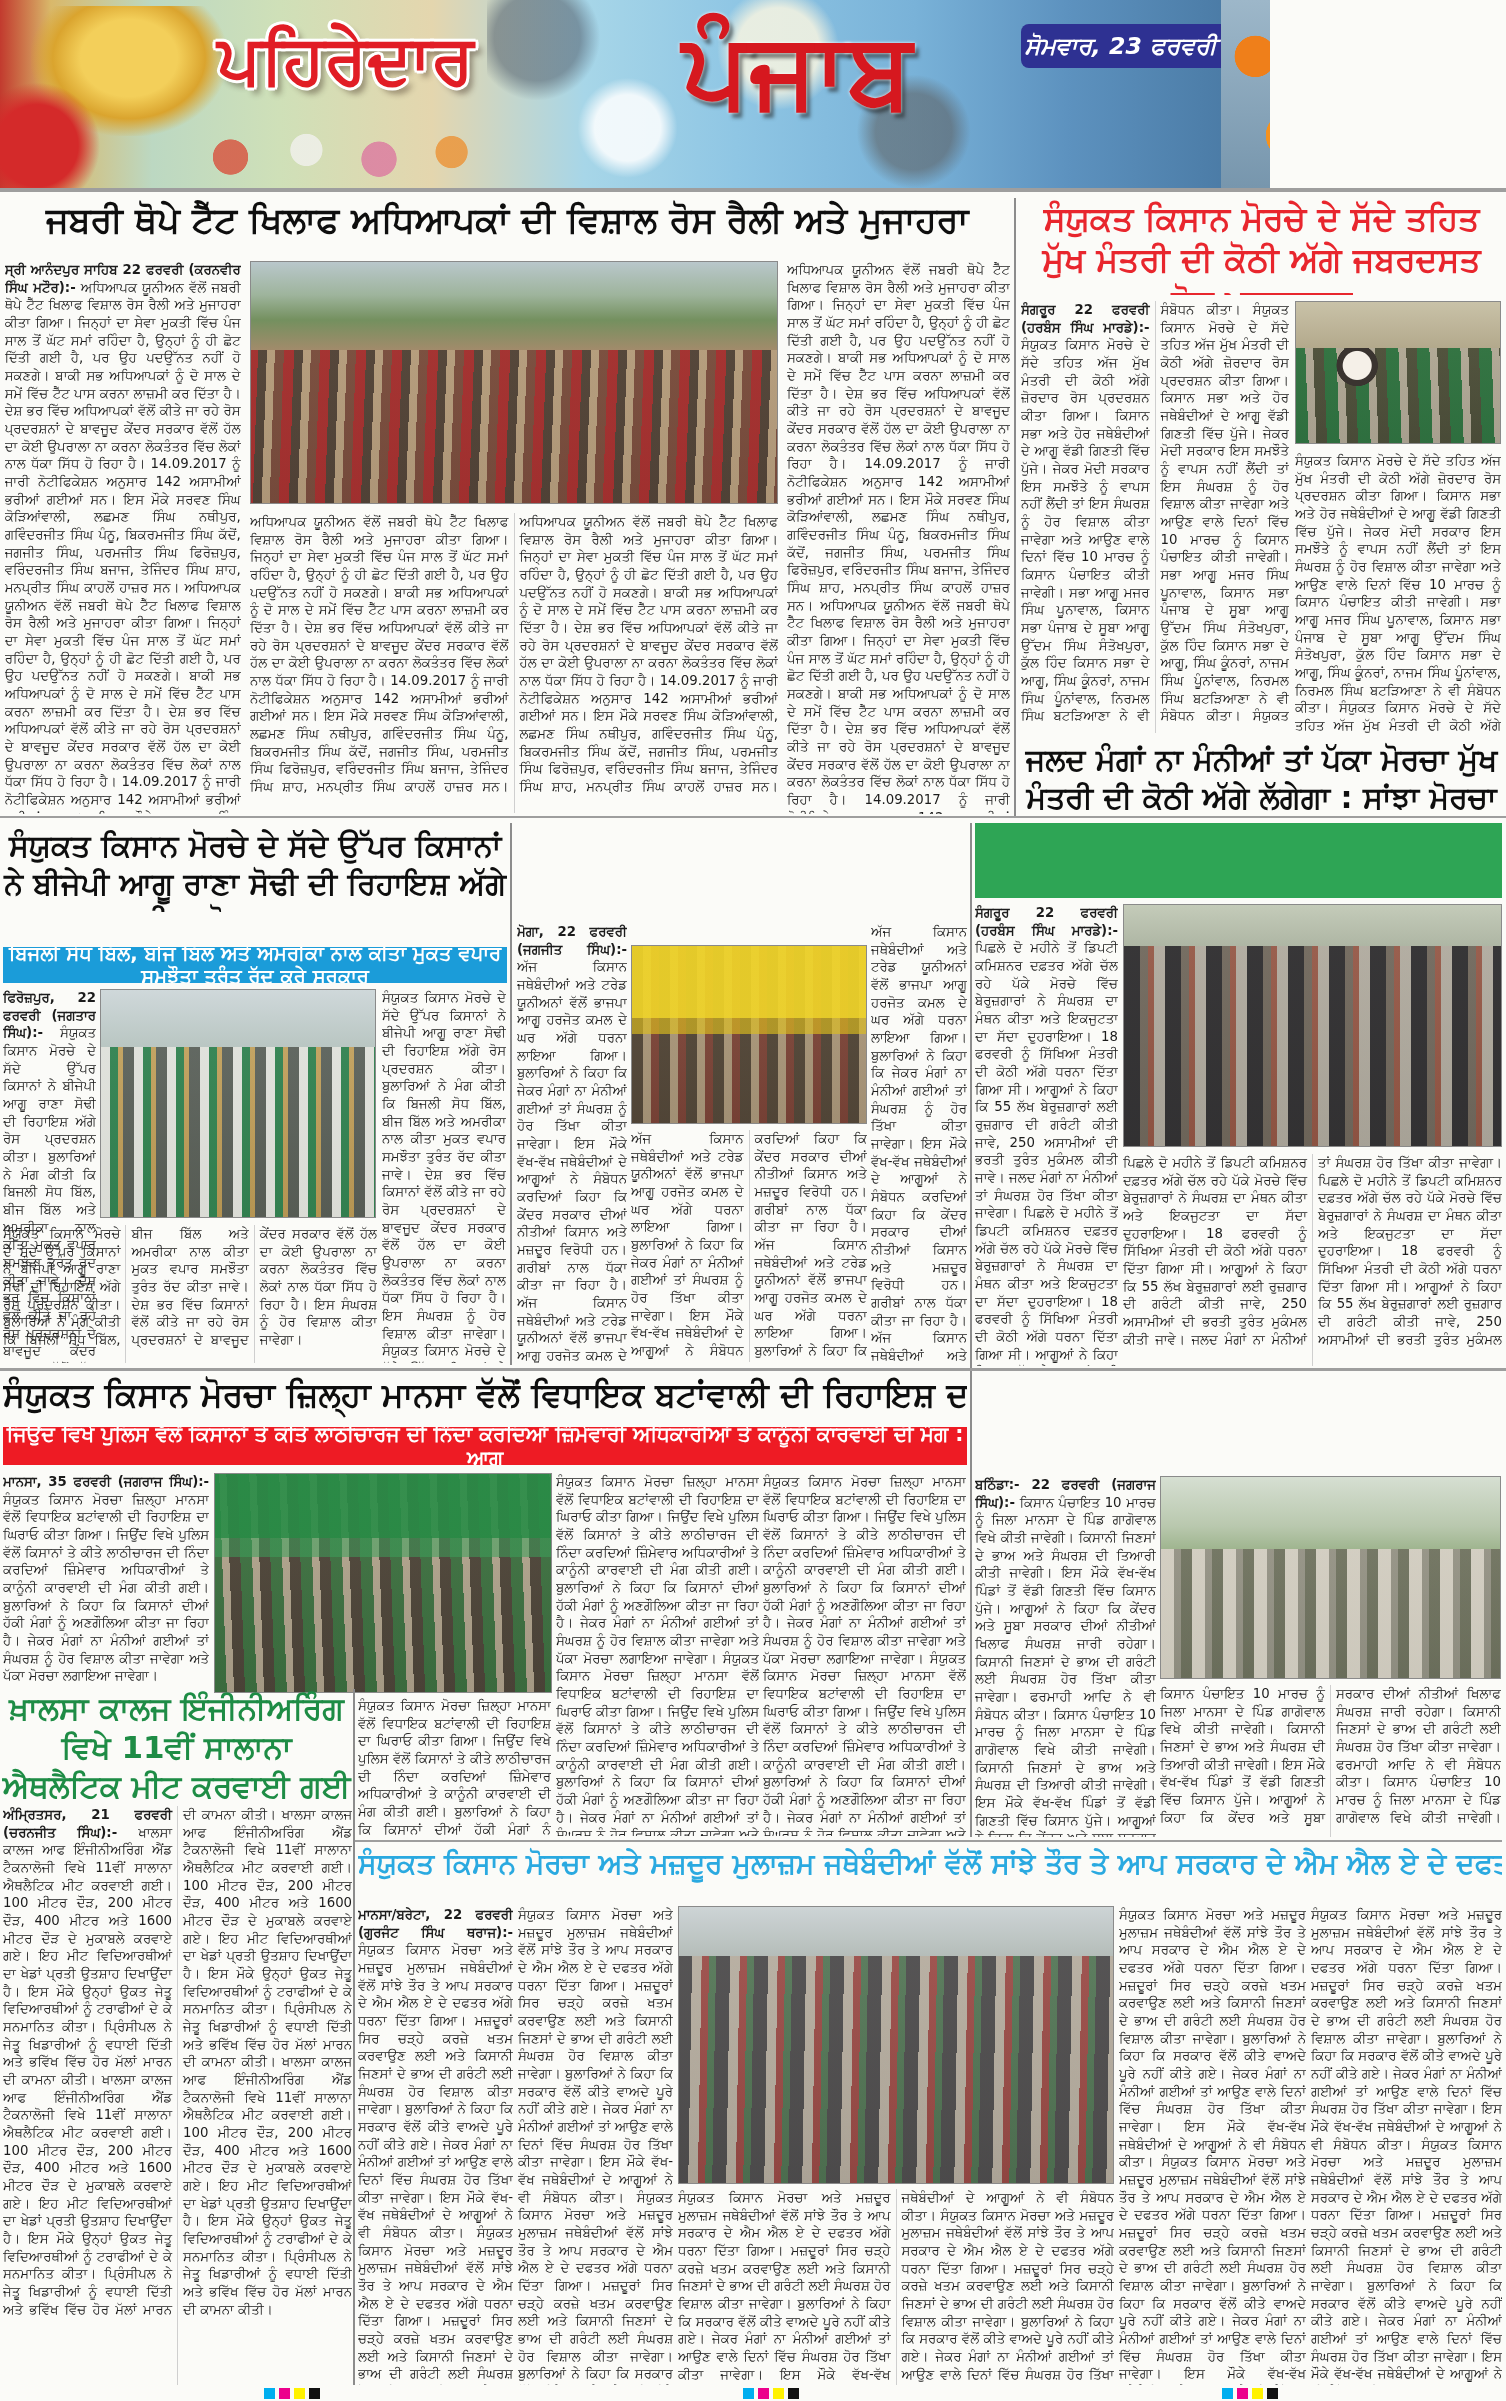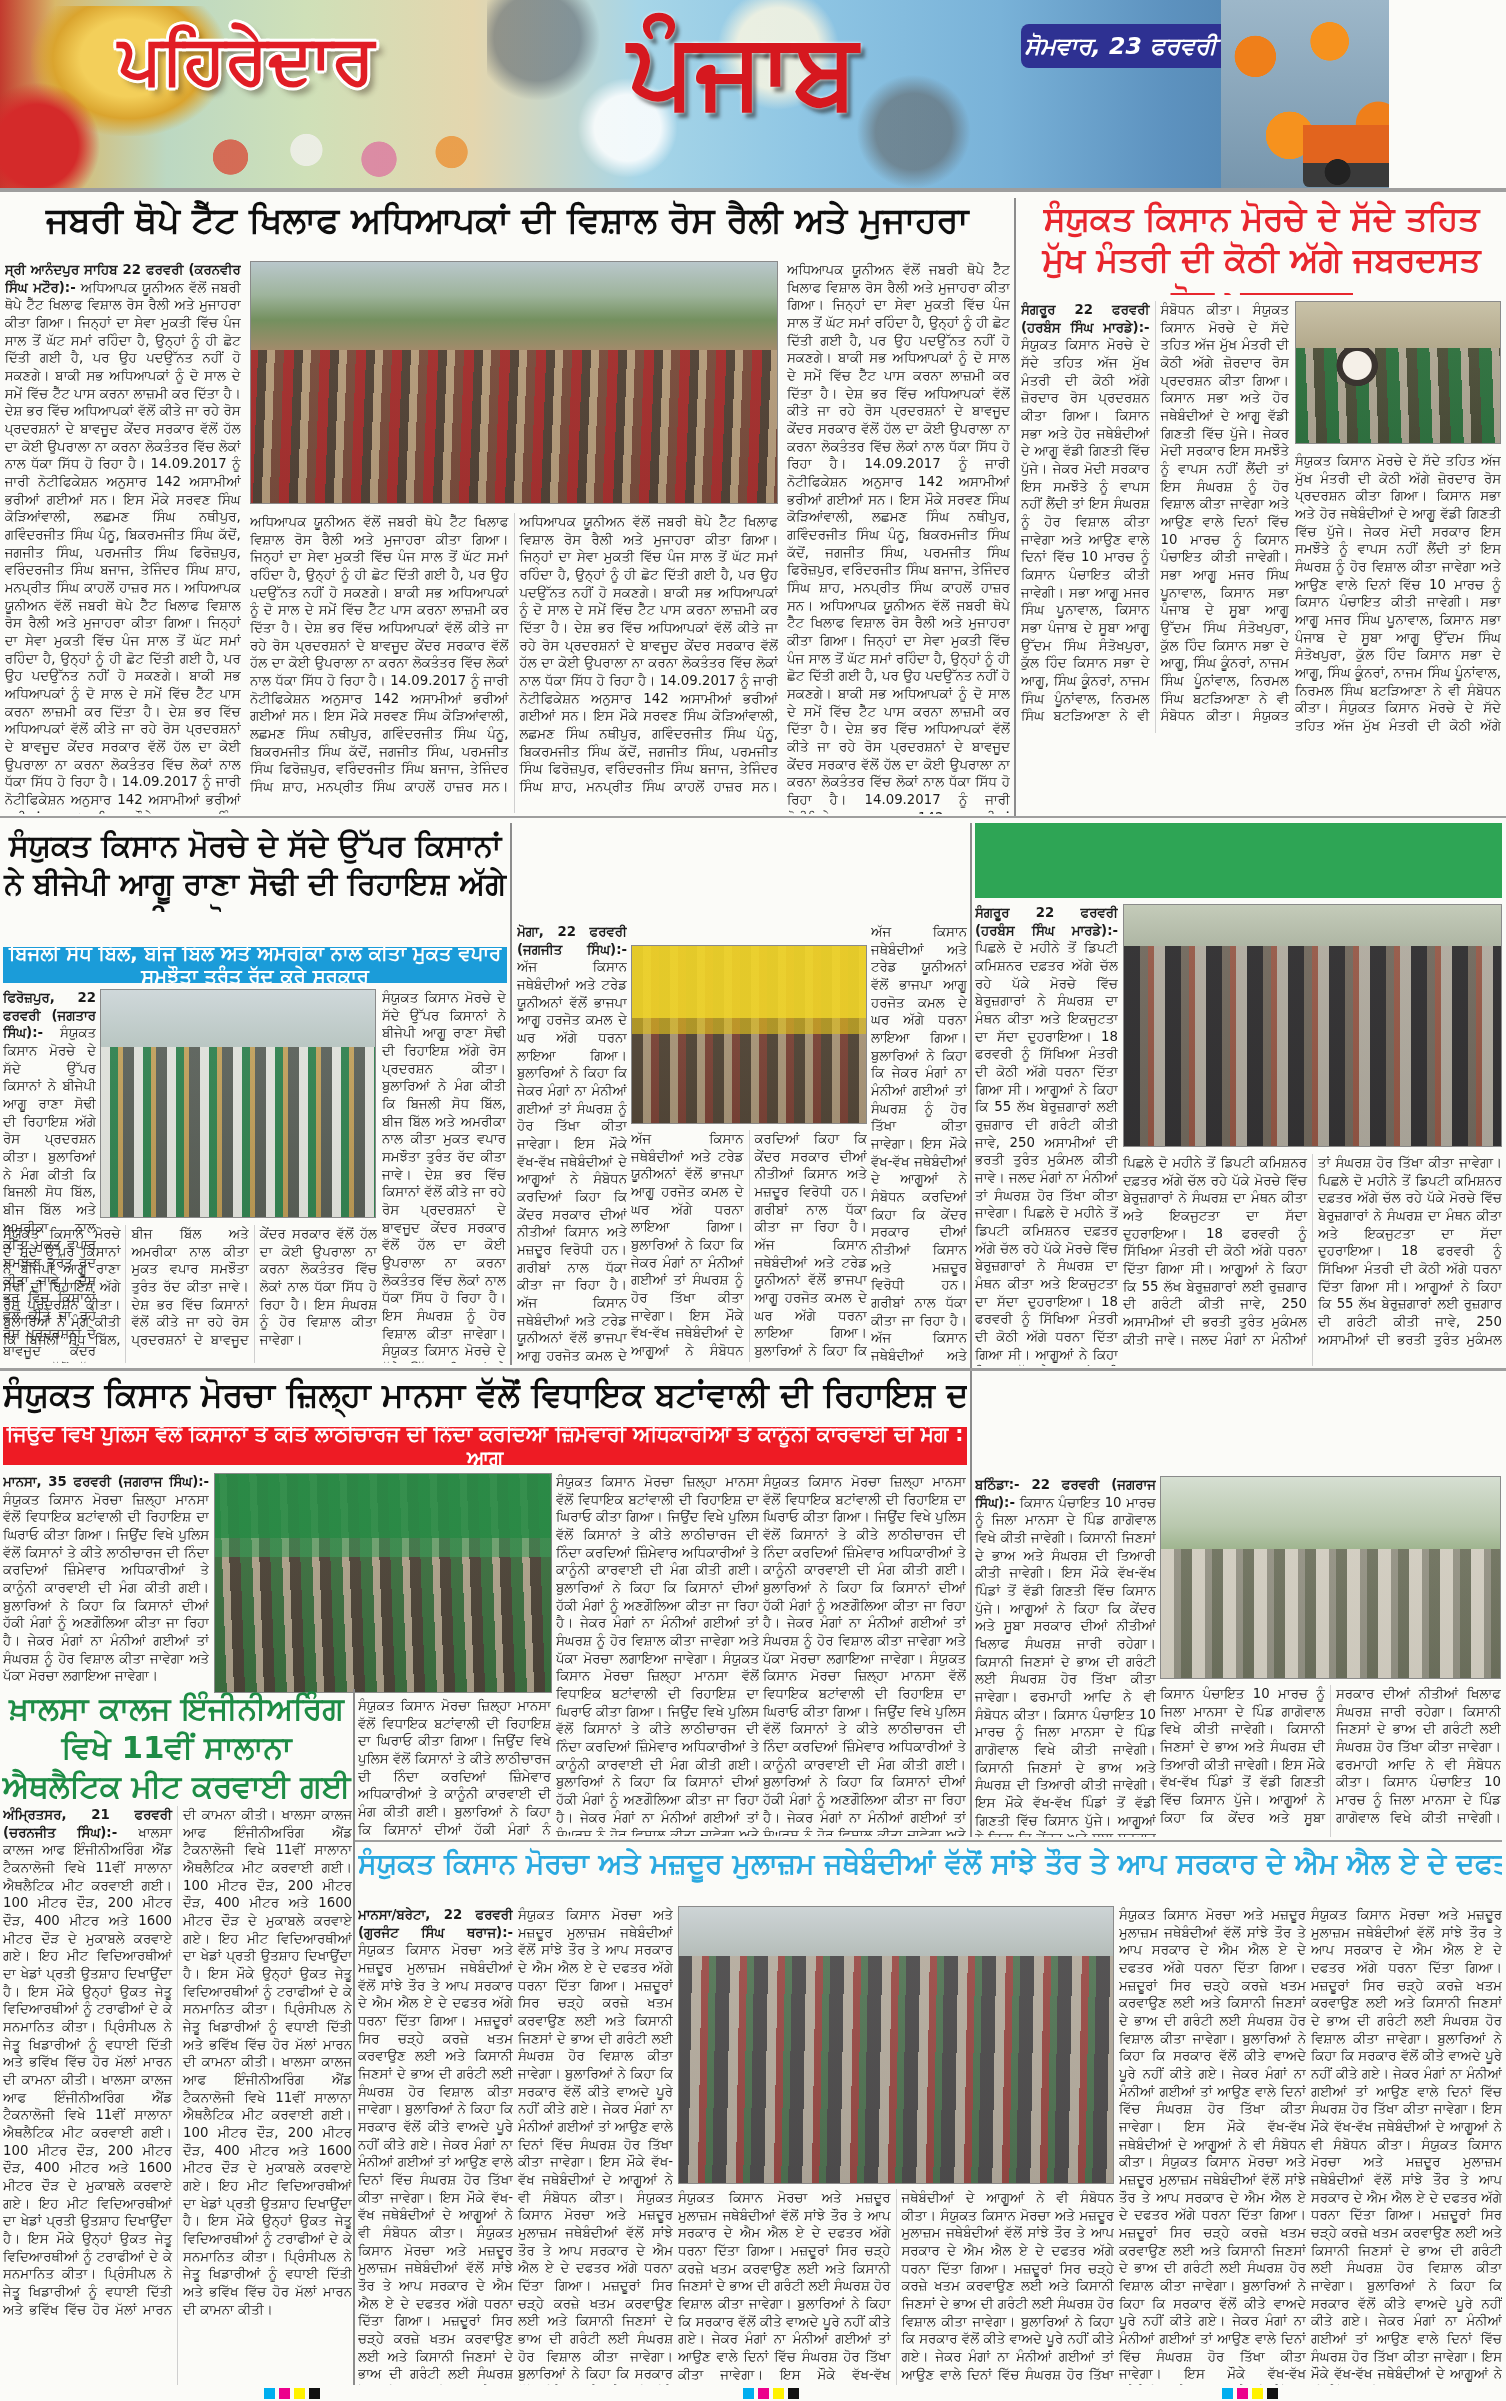--- a/index.html
+++ b/index.html
@@ -1,21 +1,21 @@
 <!DOCTYPE html>
 <html style="font-size:12.6px"><head>
 <meta charset="utf-8">
 <style>
   html,body{margin:0;padding:0;background:#d9d9d9;}
   #page{position:relative;width:1506px;height:2401px;background:#fbfbf8;overflow:hidden;
         font-family:"DejaVu Sans","Liberation Sans",sans-serif;}
   .abs{position:absolute;box-sizing:border-box;}
   
-  #masthead{left:0;top:0;width:1389px;height:188px;overflow:hidden;
-    background:linear-gradient(90deg,#c23a2e 0,#d9b86a 4%,#bcd8c2 12%,#cfe0b8 22%,#e4d6ae 34%,#a7d6e8 46%,#8fc6e4 58%,#79b2d8 72%,#5d92bf 84%,#46759f 100%);}
+  #masthead{left:0;top:0;width:1270px;height:188px;overflow:hidden;
+    background:linear-gradient(90deg,#c23a2e 0,#d9b86a 4%,#bcd8c2 12%,#cfe0b8 22%,#e4d6ae 34%,#a7d6e8 46%,#8fc6e4 58%,#79b2d8 72%,#5d92bf 84%,#46759f 100%);text-align:center;}
   .mh-temple{left:31px;top:6.3px;width:196px;height:130px;
     background:radial-gradient(ellipse at 50% 40%,#f3cf5a 0 35%,#daa42e 55%,rgba(218,164,46,0) 72%);}
   .mh-red-figure{left:0;top:82px;width:106px;height:106px;
     background:radial-gradient(circle at 35% 60%,#d42a2a 0 41px,rgba(212,42,42,0) 63px);}
   .mh-dancers{left:181px;top:118px;width:330px;height:71px;
     background:radial-gradient(circle at 15% 55%,rgba(216,80,60,.8) 0 17.3px,transparent 18px),
                radial-gradient(circle at 38% 45%,rgba(240,240,235,.85) 0 15.7px,transparent 16.5px),
                radial-gradient(circle at 60% 58%,rgba(220,120,160,.8) 0 17.3px,transparent 18px),
                radial-gradient(circle at 82% 48%,rgba(235,150,60,.85) 0 15.7px,transparent 16.5px);}
   #mh-title-left{left:118px;top:20.4px;width:455px;font-size:68px;font-weight:bold;color:#e11d25;
@@ -138,20 +138,21 @@
 
   <div class="abs hd hd-red" style="left:1021px;top:198px;width:481px;height:97px;font-size:33px;">ਸੰਯੁਕਤ ਕਿਸਾਨ ਮੋਰਚੇ ਦੇ ਸੱਦੇ ਤਹਿਤ ਮੁੱਖ ਮੰਤਰੀ ਦੀ ਕੋਠੀ ਅੱਗੇ ਜਬਰਦਸਤ ਰੋਸ ਪ੍ਰਦਰਸ਼ਨ</div>
   <div id="photo2" class="abs photo" style="left:1295px;top:301px;width:206px;height:143px;"></div>
   <div class="abs txt c2" style="left:1021px;top:301px;width:268px;height:432px;">
     <span class="dl">ਸੰਗਰੂਰ 22 ਫਰਵਰੀ (ਹਰਬੰਸ ਸਿੰਘ ਮਾਰਡੇ):-</span>
     <span>ਸੰਯੁਕਤ ਕਿਸਾਨ ਮੋਰਚੇ ਦੇ ਸੱਦੇ ਤਹਿਤ ਅੱਜ ਮੁੱਖ ਮੰਤਰੀ ਦੀ ਕੋਠੀ ਅੱਗੇ ਜ਼ੋਰਦਾਰ ਰੋਸ ਪ੍ਰਦਰਸ਼ਨ ਕੀਤਾ ਗਿਆ। ਕਿਸਾਨ ਸਭਾ ਅਤੇ ਹੋਰ ਜਥੇਬੰਦੀਆਂ ਦੇ ਆਗੂ ਵੱਡੀ ਗਿਣਤੀ ਵਿੱਚ ਪੁੱਜੇ। ਜੇਕਰ ਮੋਦੀ ਸਰਕਾਰ ਇਸ ਸਮਝੌਤੇ ਨੂੰ ਵਾਪਸ ਨਹੀਂ ਲੈਂਦੀ ਤਾਂ ਇਸ ਸੰਘਰਸ਼ ਨੂੰ ਹੋਰ ਵਿਸ਼ਾਲ ਕੀਤਾ ਜਾਵੇਗਾ ਅਤੇ ਆਉਣ ਵਾਲੇ ਦਿਨਾਂ ਵਿੱਚ 10 ਮਾਰਚ ਨੂੰ ਕਿਸਾਨ ਪੰਚਾਇਤ ਕੀਤੀ ਜਾਵੇਗੀ। ਸਭਾ ਆਗੂ ਮਜਰ ਸਿੰਘ ਪੂਨਾਵਾਲ, ਕਿਸਾਨ ਸਭਾ ਪੰਜਾਬ ਦੇ ਸੂਬਾ ਆਗੂ ਉੱਦਮ ਸਿੰਘ ਸੰਤੋਖਪੁਰਾ, ਕੁੱਲ ਹਿੰਦ ਕਿਸਾਨ ਸਭਾ ਦੇ ਆਗੂ, ਸਿੰਘ ਕੂੰਨਰਾਂ, ਨਾਜਮ ਸਿੰਘ ਪੂੰਨਾਂਵਾਲ, ਨਿਰਮਲ ਸਿੰਘ ਬਟੜਿਆਣਾ ਨੇ ਵੀ ਸੰਬੋਧਨ ਕੀਤਾ। ਸੰਯੁਕਤ ਕਿਸਾਨ ਮੋਰਚੇ ਦੇ ਸੱਦੇ ਤਹਿਤ ਅੱਜ ਮੁੱਖ ਮੰਤਰੀ ਦੀ ਕੋਠੀ ਅੱਗੇ ਜ਼ੋਰਦਾਰ ਰੋਸ ਪ੍ਰਦਰਸ਼ਨ ਕੀਤਾ ਗਿਆ। ਕਿਸਾਨ ਸਭਾ ਅਤੇ ਹੋਰ ਜਥੇਬੰਦੀਆਂ ਦੇ ਆਗੂ ਵੱਡੀ ਗਿਣਤੀ ਵਿੱਚ ਪੁੱਜੇ। ਜੇਕਰ ਮੋਦੀ ਸਰਕਾਰ ਇਸ ਸਮਝੌਤੇ ਨੂੰ ਵਾਪਸ ਨਹੀਂ ਲੈਂਦੀ ਤਾਂ ਇਸ ਸੰਘਰਸ਼ ਨੂੰ ਹੋਰ ਵਿਸ਼ਾਲ ਕੀਤਾ ਜਾਵੇਗਾ ਅਤੇ ਆਉਣ ਵਾਲੇ ਦਿਨਾਂ ਵਿੱਚ 10 ਮਾਰਚ ਨੂੰ ਕਿਸਾਨ ਪੰਚਾਇਤ ਕੀਤੀ ਜਾਵੇਗੀ। ਸਭਾ ਆਗੂ ਮਜਰ ਸਿੰਘ ਪੂਨਾਵਾਲ, ਕਿਸਾਨ ਸਭਾ ਪੰਜਾਬ ਦੇ ਸੂਬਾ ਆਗੂ ਉੱਦਮ ਸਿੰਘ ਸੰਤੋਖਪੁਰਾ, ਕੁੱਲ ਹਿੰਦ ਕਿਸਾਨ ਸਭਾ ਦੇ ਆਗੂ, ਸਿੰਘ ਕੂੰਨਰਾਂ, ਨਾਜਮ ਸਿੰਘ ਪੂੰਨਾਂਵਾਲ, ਨਿਰਮਲ ਸਿੰਘ ਬਟੜਿਆਣਾ ਨੇ ਵੀ ਸੰਬੋਧਨ ਕੀਤਾ। ਸੰਯੁਕਤ ਕਿਸਾਨ ਮੋਰਚੇ ਦੇ ਸੱਦੇ ਤਹਿਤ ਅੱਜ ਮੁੱਖ ਮੰਤਰੀ ਦੀ ਕੋਠੀ ਅੱਗੇ ਜ਼ੋਰਦਾਰ ਰੋਸ ਪ੍ਰਦਰਸ਼ਨ ਕੀਤਾ ਗਿਆ। ਕਿਸਾਨ ਸਭਾ ਅਤੇ ਹੋਰ ਜਥੇਬੰਦੀਆਂ ਦੇ ਆਗੂ ਵੱਡੀ ਗਿਣਤੀ ਵਿੱਚ ਪੁੱਜੇ। ਜੇਕਰ ਮੋਦੀ ਸਰਕਾਰ ਇਸ ਸਮਝੌਤੇ ਨੂੰ ਵਾਪਸ ਨਹੀਂ ਲੈਂਦੀ ਤਾਂ ਇਸ ਸੰਘਰਸ਼ ਨੂੰ ਹੋਰ ਵਿਸ਼ਾਲ ਕੀਤਾ ਜਾਵੇਗਾ ਅਤੇ ਆਉਣ ਵਾਲੇ ਦਿਨਾਂ ਵਿੱਚ 10 ਮਾਰਚ ਨੂੰ ਕਿਸਾਨ ਪੰਚਾਇਤ ਕੀਤੀ ਜਾਵੇਗੀ। ਸਭਾ ਆਗੂ ਮਜਰ ਸਿੰਘ ਪੂਨਾਵਾਲ, ਕਿਸਾਨ ਸਭਾ ਪੰਜਾਬ ਦੇ ਸੂਬਾ ਆਗੂ ਉੱਦਮ ਸਿੰਘ ਸੰਤੋਖਪੁਰਾ, ਕੁੱਲ ਹਿੰਦ ਕਿਸਾਨ ਸਭਾ ਦੇ ਆਗੂ, ਸਿੰਘ ਕੂੰਨਰਾਂ, ਨਾਜਮ ਸਿੰਘ ਪੂੰਨਾਂਵਾਲ, ਨਿਰਮਲ ਸਿੰਘ ਬਟੜਿਆਣਾ ਨੇ ਵੀ ਸੰਬੋਧਨ ਕੀਤਾ।</span>
   </div>
   <div class="abs txt" style="left:1295px;top:452px;width:206px;height:281px;">
     <span>ਸੰਯੁਕਤ ਕਿਸਾਨ ਮੋਰਚੇ ਦੇ ਸੱਦੇ ਤਹਿਤ ਅੱਜ ਮੁੱਖ ਮੰਤਰੀ ਦੀ ਕੋਠੀ ਅੱਗੇ ਜ਼ੋਰਦਾਰ ਰੋਸ ਪ੍ਰਦਰਸ਼ਨ ਕੀਤਾ ਗਿਆ। ਕਿਸਾਨ ਸਭਾ ਅਤੇ ਹੋਰ ਜਥੇਬੰਦੀਆਂ ਦੇ ਆਗੂ ਵੱਡੀ ਗਿਣਤੀ ਵਿੱਚ ਪੁੱਜੇ। ਜੇਕਰ ਮੋਦੀ ਸਰਕਾਰ ਇਸ ਸਮਝੌਤੇ ਨੂੰ ਵਾਪਸ ਨਹੀਂ ਲੈਂਦੀ ਤਾਂ ਇਸ ਸੰਘਰਸ਼ ਨੂੰ ਹੋਰ ਵਿਸ਼ਾਲ ਕੀਤਾ ਜਾਵੇਗਾ ਅਤੇ ਆਉਣ ਵਾਲੇ ਦਿਨਾਂ ਵਿੱਚ 10 ਮਾਰਚ ਨੂੰ ਕਿਸਾਨ ਪੰਚਾਇਤ ਕੀਤੀ ਜਾਵੇਗੀ। ਸਭਾ ਆਗੂ ਮਜਰ ਸਿੰਘ ਪੂਨਾਵਾਲ, ਕਿਸਾਨ ਸਭਾ ਪੰਜਾਬ ਦੇ ਸੂਬਾ ਆਗੂ ਉੱਦਮ ਸਿੰਘ ਸੰਤੋਖਪੁਰਾ, ਕੁੱਲ ਹਿੰਦ ਕਿਸਾਨ ਸਭਾ ਦੇ ਆਗੂ, ਸਿੰਘ ਕੂੰਨਰਾਂ, ਨਾਜਮ ਸਿੰਘ ਪੂੰਨਾਂਵਾਲ, ਨਿਰਮਲ ਸਿੰਘ ਬਟੜਿਆਣਾ ਨੇ ਵੀ ਸੰਬੋਧਨ ਕੀਤਾ। ਸੰਯੁਕਤ ਕਿਸਾਨ ਮੋਰਚੇ ਦੇ ਸੱਦੇ ਤਹਿਤ ਅੱਜ ਮੁੱਖ ਮੰਤਰੀ ਦੀ ਕੋਠੀ ਅੱਗੇ ਜ਼ੋਰਦਾਰ ਰੋਸ ਪ੍ਰਦਰਸ਼ਨ ਕੀਤਾ ਗਿਆ। ਕਿਸਾਨ ਸਭਾ ਅਤੇ ਹੋਰ ਜਥੇਬੰਦੀਆਂ ਦੇ ਆਗੂ ਵੱਡੀ ਗਿਣਤੀ ਵਿੱਚ ਪੁੱਜੇ। ਜੇਕਰ ਮੋਦੀ ਸਰਕਾਰ ਇਸ ਸਮਝੌਤੇ ਨੂੰ ਵਾਪਸ ਨਹੀਂ ਲੈਂਦੀ ਤਾਂ ਇਸ ਸੰਘਰਸ਼ ਨੂੰ ਹੋਰ ਵਿਸ਼ਾਲ ਕੀਤਾ ਜਾਵੇਗਾ ਅਤੇ ਆਉਣ ਵਾਲੇ ਦਿਨਾਂ ਵਿੱਚ 10 ਮਾਰਚ ਨੂੰ ਕਿਸਾਨ ਪੰਚਾਇਤ ਕੀਤੀ ਜਾਵੇਗੀ। ਸਭਾ ਆਗੂ ਮਜਰ ਸਿੰਘ ਪੂਨਾਵਾਲ, ਕਿਸਾਨ ਸਭਾ ਪੰਜਾਬ ਦੇ ਸੂਬਾ ਆਗੂ ਉੱਦਮ ਸਿੰਘ ਸੰਤੋਖਪੁਰਾ, ਕੁੱਲ ਹਿੰਦ ਕਿਸਾਨ ਸਭਾ ਦੇ ਆਗੂ, ਸਿੰਘ ਕੂੰਨਰਾਂ, ਨਾਜਮ ਸਿੰਘ ਪੂੰਨਾਂਵਾਲ, ਨਿਰਮਲ ਸਿੰਘ ਬਟੜਿਆਣਾ ਨੇ ਵੀ ਸੰਬੋਧਨ ਕੀਤਾ।</span>
   </div>
+  <div class="abs hd" style="left:1021px;top:741px;width:481px;height:75px;font-size:30px;">ਜਲਦ ਮੰਗਾਂ ਨਾ ਮੰਨੀਆਂ ਤਾਂ ਪੱਕਾ ਮੋਰਚਾ ਮੁੱਖ ਮੰਤਰੀ ਦੀ ਕੋਠੀ ਅੱਗੇ ਲੱਗੇਗਾ : ਸਾਂਝਾ ਮੋਰਚਾ</div>
 
   <div class="abs hrule" style="left:0;top:816px;width:1506px;height:2.4px;"></div>
 
   <div class="abs hd" style="left:3.1px;top:827px;width:504px;height:85px;font-size:30px;">ਸੰਯੁਕਤ ਕਿਸਾਨ ਮੋਰਚੇ ਦੇ ਸੱਦੇ ਉੱਪਰ ਕਿਸਾਨਾਂ ਨੇ ਬੀਜੇਪੀ ਆਗੂ ਰਾਣਾ ਸੋਢੀ ਦੀ ਰਿਹਾਇਸ਼ ਅੱਗੇ ਕੀਤਾ ਰੋਸ ਪ੍ਰਦਰਸ਼ਨ</div>
   <div class="abs strip strip-blue" style="left:3.1px;top:947px;width:504px;height:36px;font-size:19.6px;">ਬਿਜਲੀ ਸੋਧ ਬਿੱਲ, ਬੀਜ ਬਿੱਲ ਅਤੇ ਅਮਰੀਕਾ ਨਾਲ ਕੀਤਾ ਮੁਕਤ ਵਪਾਰ ਸਮਝੌਤਾ ਤੁਰੰਤ ਰੱਦ ਕਰੇ ਸਰਕਾਰ</div>
   <div class="abs txt" style="left:3.1px;top:989px;width:93px;height:374px;">
     <span class="dl">ਫਿਰੋਜ਼ਪੁਰ, 22 ਫਰਵਰੀ (ਜਗਤਾਰ ਸਿੰਘ):-</span>
     <span>ਸੰਯੁਕਤ ਕਿਸਾਨ ਮੋਰਚੇ ਦੇ ਸੱਦੇ ਉੱਪਰ ਕਿਸਾਨਾਂ ਨੇ ਬੀਜੇਪੀ ਆਗੂ ਰਾਣਾ ਸੋਢੀ ਦੀ ਰਿਹਾਇਸ਼ ਅੱਗੇ ਰੋਸ ਪ੍ਰਦਰਸ਼ਨ ਕੀਤਾ। ਬੁਲਾਰਿਆਂ ਨੇ ਮੰਗ ਕੀਤੀ ਕਿ ਬਿਜਲੀ ਸੋਧ ਬਿੱਲ, ਬੀਜ ਬਿੱਲ ਅਤੇ ਅਮਰੀਕਾ ਨਾਲ ਕੀਤਾ ਮੁਕਤ ਵਪਾਰ ਸਮਝੌਤਾ ਤੁਰੰਤ ਰੱਦ ਕੀਤਾ ਜਾਵੇ। ਦੇਸ਼ ਭਰ ਵਿੱਚ ਕਿਸਾਨਾਂ ਵੱਲੋਂ ਕੀਤੇ ਜਾ ਰਹੇ ਰੋਸ ਪ੍ਰਦਰਸ਼ਨਾਂ ਦੇ ਬਾਵਜੂਦ ਕੇਂਦਰ ਸਰਕਾਰ ਵੱਲੋਂ ਹੱਲ ਦਾ ਕੋਈ ਉਪਰਾਲਾ ਨਾ ਕਰਨਾ ਲੋਕਤੰਤਰ ਵਿੱਚ ਲੋਕਾਂ ਨਾਲ ਧੱਕਾ ਸਿੱਧ ਹੋ ਰਿਹਾ ਹੈ। ਇਸ ਸੰਘਰਸ਼ ਨੂੰ ਹੋਰ ਵਿਸ਼ਾਲ ਕੀਤਾ ਜਾਵੇਗਾ।</span>
   </div>
   <div id="photo3" class="abs photo" style="left:100px;top:989px;width:276px;height:229px;"></div>

